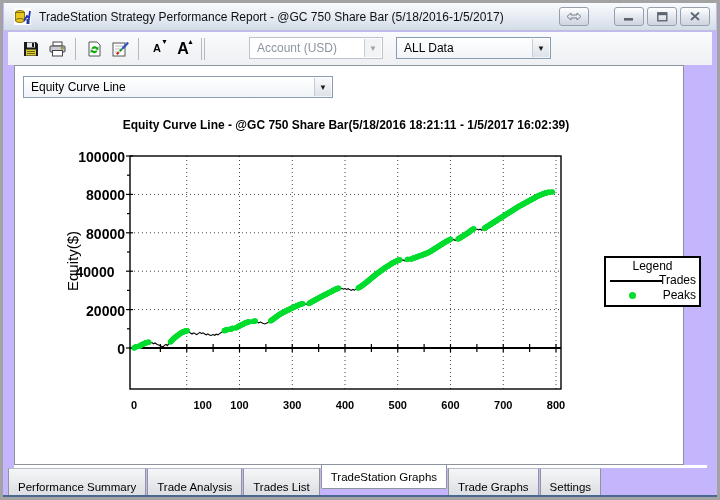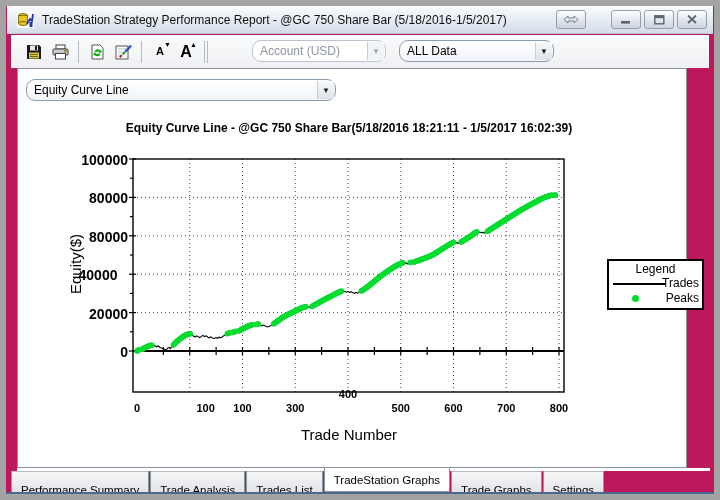--- a/index.html
+++ b/index.html
@@ -1,34 +1,34 @@
 <!DOCTYPE html>
 <html><head>
 <meta charset="utf-8">
 <style>
   html,body{margin:0;padding:0;background:#fff;}
   *{box-sizing:border-box;font-family:"Liberation Sans",sans-serif;}
-  .win{position:relative;width:720px;height:500px;background:#be185d;border:6px solid #a3a3a3;overflow:hidden;}
+  .win{position:relative;width:720px;height:500px;background:#c4b5fd;border:3px solid #a3a3a3;overflow:hidden;}
   
   .titlebar{position:absolute;left:1px;right:1px;top:0;height:28px;display:flex;align-items:center;padding:0 6px;
     background:linear-gradient(#f9fbfd,#e9eef5 45%,#d3dce8);border-bottom:1px solid #b9c3d1;font-size:12px;color:#101010;}
   .appicon{width:17px;height:17px;margin:0 8px 0 4px;flex:0 0 auto;}
   .title-text{white-space:nowrap;overflow:hidden;}
   .winbtns{margin-left:auto;display:flex;align-items:center;gap:3px;}
   .winbtn{width:30px;height:19px;border:1px solid #96a0ac;border-radius:3px;display:flex;align-items:center;justify-content:center;
     background:linear-gradient(#ffffff,#e6eaf0 45%,#cdd4de);cursor:default;}
   .winbtn.dock{margin-right:22px;}
   
   .toolbar{position:absolute;left:5px;right:5px;top:29px;height:33px;background:linear-gradient(#fafbfc,#eef0f3);
     display:flex;align-items:center;padding-left:10px;}
   .tbtn{width:26px;height:25px;display:flex;align-items:center;justify-content:center;border:1px solid transparent;}
   .tsep{width:1px;height:22px;background:#b3bac2;margin:0 5px;}
   .fontbtn{font-weight:bold;color:#000;position:relative;line-height:1;}
   .fontbtn .arr{position:absolute;font-size:7px;top:1px;right:1px;}
-  .combo{position:relative;height:22px;border:1px solid #8a9cb2;border-radius:9px;background:linear-gradient(#ffffff,#f1f4f8);
+  .combo{position:relative;height:22px;border:1px solid #8a9cb2;border-radius:0;background:linear-gradient(#ffffff,#f1f4f8);
     font-size:12px;display:flex;align-items:center;padding:0 22px 0 7px;color:#000;white-space:nowrap;}
   .combo .arrowbox{position:absolute;right:1px;top:1px;bottom:1px;width:17px;display:flex;align-items:center;justify-content:center;
     background:linear-gradient(#f8f9fa,#dde2e9);border-left:1px solid #c5ccd5;font-size:8px;color:#1a1a1a;}
   .combo.disabled{color:#8e959d;border-color:#bac3cf;background:#fff;}
   .combo.disabled .arrowbox{color:#9aa3ad;background:#f2f3f5;border-left-color:#dcе0e6;}
   .combo.acct{position:absolute;left:241px;top:5px;width:134px;}
   .combo.interval{position:absolute;left:388px;top:5px;width:155px;}
   
   .panel{position:absolute;left:11px;top:62px;width:670px;height:400px;background:#fff;border:1px solid #8d939c;overflow:visible;}
   .combo.graph{position:absolute;left:8px;top:10px;width:310px;}
@@ -152,21 +152,20 @@
   </div>
 
   <div class="panel">
     <div class="combo graph">
       <span>Equity Curve Line</span>
       <span class="arrowbox">▼</span>
     </div>
 
     <div class="chart-title">Equity Curve Line - @GC 750 Share Bar(5/18/2016 18:21:11 - 1/5/2017 16:02:39)</div>
     <div class="ylabel">Equity($)</div>
-    <div class="xlabel">Trade Number</div>
 
     <svg class="plot" id="plot" width="431" height="233">
         <line x1="56.75" y1="0" x2="56.75" y2="233" stroke="#444" stroke-width="1" stroke-dasharray="1 3"></line>
         <line x1="109.5" y1="0" x2="109.5" y2="233" stroke="#444" stroke-width="1" stroke-dasharray="1 3"></line>
         <line x1="162.25" y1="0" x2="162.25" y2="233" stroke="#444" stroke-width="1" stroke-dasharray="1 3"></line>
         <line x1="215" y1="0" x2="215" y2="233" stroke="#444" stroke-width="1" stroke-dasharray="1 3"></line>
         <line x1="267.75" y1="0" x2="267.75" y2="233" stroke="#444" stroke-width="1" stroke-dasharray="1 3"></line>
         <line x1="320.5" y1="0" x2="320.5" y2="233" stroke="#444" stroke-width="1" stroke-dasharray="1 3"></line>
         <line x1="373.25" y1="0" x2="373.25" y2="233" stroke="#444" stroke-width="1" stroke-dasharray="1 3"></line>
         <line x1="426" y1="0" x2="426" y2="233" stroke="#444" stroke-width="1" stroke-dasharray="1 3"></line>
@@ -746,21 +745,21 @@
         <div class="ytick" style="left: 50px; top: 198.2px; text-align: center;">40000</div>
         <div class="ytick" style="left: 50px; top: 159.8px;">80000</div>
         <div class="ytick" style="left: 50px; top: 121.4px;">80000</div>
         <div class="ytick" style="left: 50px; top: 83px;">100000</div>
       </div>
     <div id="xticks">
         <div class="xtick" style="left: 94px; top: 333px;">0</div>
         <div class="xtick" style="left: 146.75px; top: 333px; text-align: right;">100</div>
         <div class="xtick" style="left: 199.5px; top: 333px;">100</div>
         <div class="xtick" style="left: 252.25px; top: 333px;">300</div>
-        <div class="xtick" style="left: 305px; top: 319px;">400</div>
+        <div class="xtick" style="left: 305px; top: 333px;">400</div>
         <div class="xtick" style="left: 357.75px; top: 333px;">500</div>
         <div class="xtick" style="left: 410.5px; top: 333px;">600</div>
         <div class="xtick" style="left: 463.25px; top: 333px;">700</div>
         <div class="xtick" style="left: 516px; top: 333px;">800</div>
       </div>
 
     <div class="legend">
       <div class="legend-title">Legend</div>
       <div id="legend-items">
           <div class="legend-item">

